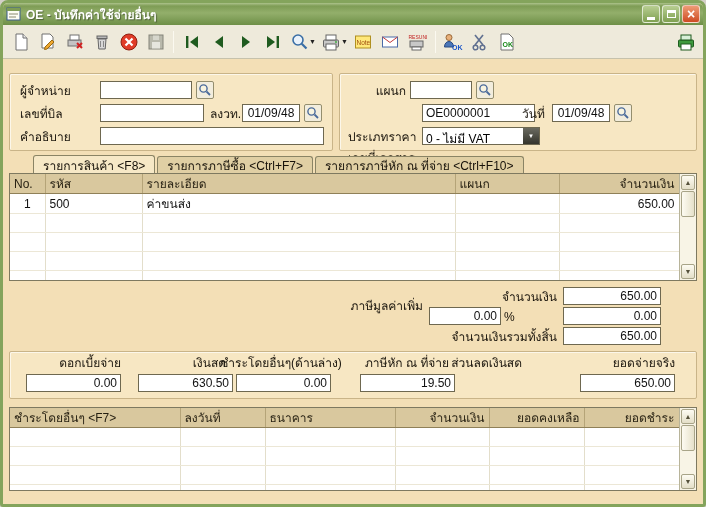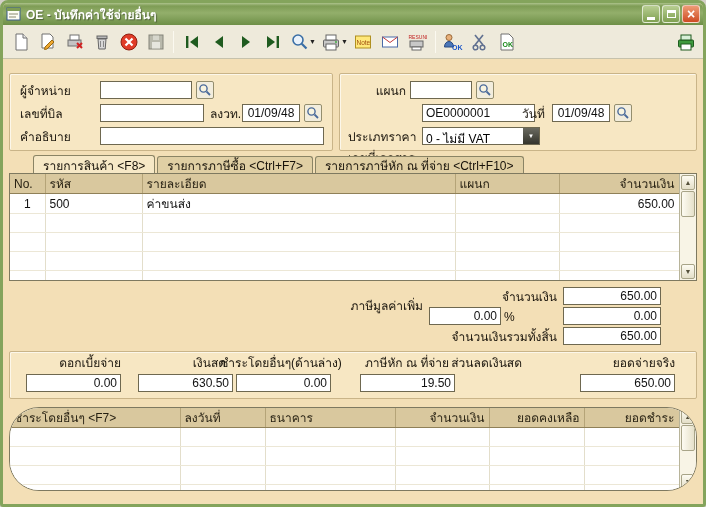--- a/index.html
+++ b/index.html
@@ -368,21 +368,21 @@
       <span class="lbl r" style="left:420px;top:4px;width:92px;">ส่วนลดเงินสด</span>
       <span class="lbl r" style="left:570px;top:4px;width:95px;">ยอดจ่ายจริง</span>
 
       <div class="numbox" style="left:16px;top:22px;width:95px;">0.00</div>
       <div class="numbox" style="left:121px;top:22px;width:95px;margin-left:7px;">630.50</div>
       <div class="numbox" style="left:226px;top:22px;width:95px;">0.00</div>
       <div class="numbox" style="left:350px;top:22px;width:95px;">19.50</div>
       <div class="numbox" style="left:570px;top:22px;width:95px;">650.00</div>
     </div>
 
-    <div class="panel" style="left:6px;top:348px;width:688px;height:84px;border-radius:30px;">
+    <div class="panel" style="left:6px;top:348px;width:688px;height:84px;">
       <div class="tblwrap">
         <table>
           <colgroup>
               <col style="width:170px">
               <col style="width:85px">
               <col style="width:130px">
               <col style="width:94px">
               <col style="width:95px">
               <col style="width:95px">
             </colgroup>

